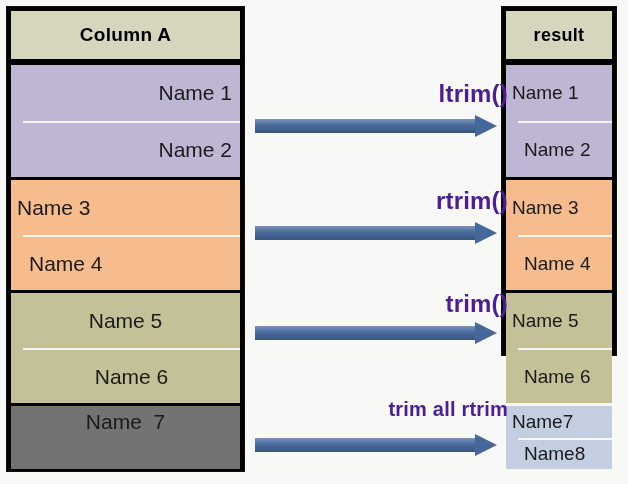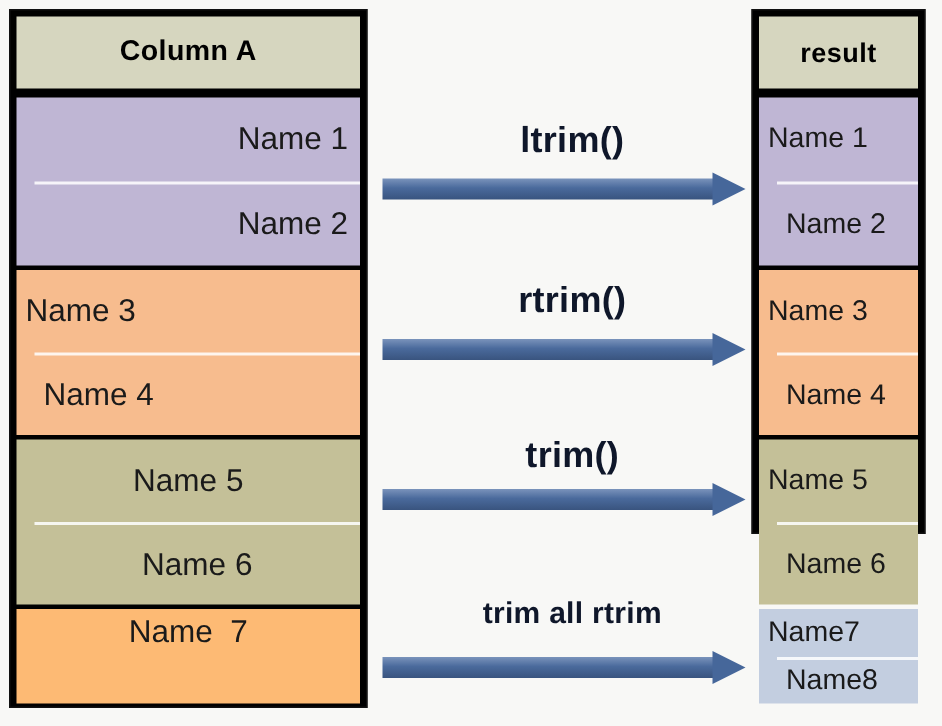--- a/index.html
+++ b/index.html
@@ -115,23 +115,23 @@
   }
   #arrow-ltrim     { top: 115px; }
   #arrow-rtrim     { top: 222px; }
   #arrow-trim      { top: 322px; }
   #arrow-trimall   { top: 434px; }
 
   .arrow-label {
     position: absolute;
     left: 255px;
     width: 253px;
-    text-align: center;
+    text-align: right;
     font-weight: bold;
-    color: #0f172a;
+    color: #4c1d95;
     font-size: 24px;
     letter-spacing: .2px;
   }
   #label-ltrim   { top: 80px;  }
   #label-rtrim   { top: 187px; }
   #label-trim    { top: 290px; }
   #label-trimall { top: 398px; font-size: 20px; }
 </style>
 </head>
 <body>
@@ -150,21 +150,21 @@
     <div class="group g2" id="src-g2" style="background: rgb(247, 188, 142);">
       <div class="row align-left">Name 3</div>
       <div class="row align-left sep">Name 4</div>
     </div>
 
     <div class="group g3" id="src-g3" style="background: rgb(196, 192, 152);">
       <div class="row align-center">Name 5</div>
       <div class="row align-center sep">Name 6</div>
     </div>
 
-    <div class="group g4" id="src-g4" style="background: #fdba74;">
+    <div class="group g4" id="src-g4" style="background: #737373;">
       <div class="row align-center">Name  7</div>
     </div>
   </div>
 
   <div class="tbl" id="table-result">
 
     <div class="hdr" style="background: rgb(214, 214, 191);">result</div>
 
     <div class="group g1" id="res-g1" style="background: rgb(191, 182, 212);">
       <div class="row align-left">Name 1</div>

